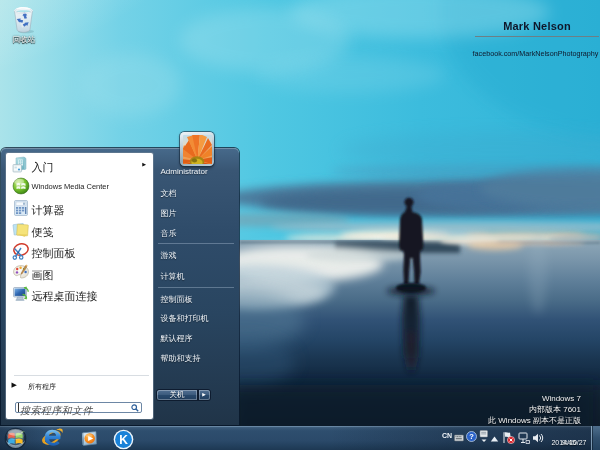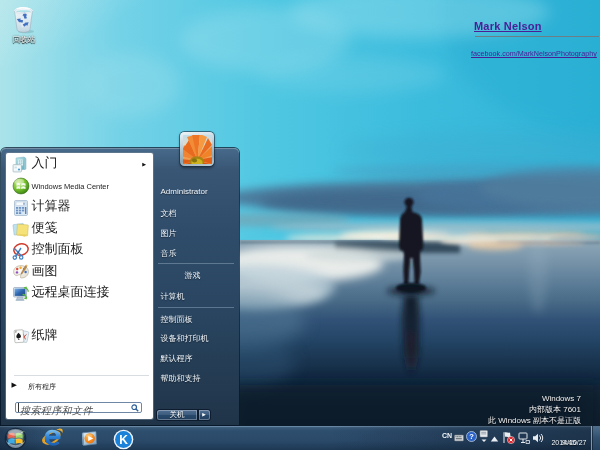--- a/index.html
+++ b/index.html
@@ -1,21 +1,21 @@
 <!DOCTYPE html>
 <html><head>
 <meta charset="utf-8">
 <style>
 html,body{margin:0;padding:0;width:600px;height:450px;overflow:hidden;
   font-family:"Liberation Sans", sans-serif;}
 #screen{position:relative;width:600px;height:450px;background:#49bede;}
 .abs{position:absolute;}
 .lrow{position:absolute;left:0;width:146px;height:21.5px;}
 .lic{position:absolute;left:6px;top:1.5px;width:18px;height:18px;}
-.ltx{position:absolute;left:25.5px;top:0;font-size:13px;color:#1c1c1c;white-space:nowrap;}
+.ltx{position:absolute;left:25.5px;top:6px;font-size:11px;color:#1c1c1c;white-space:nowrap;}
 .larr{position:absolute;right:6px;top:7px;font-size:5px;color:#111;}
 .rtx{position:absolute;left:7.5px;font-size:8px;color:#f2f6fa;white-space:nowrap;text-shadow:0 1px 1px rgba(0,0,0,0.45);}
 </style>
 </head>
 <body>
 <div id="screen">
 
 <svg class="abs" style="left:0;top:0" width="600" height="450" viewBox="0 0 600 450">
 <defs>
  <linearGradient id="sky" x1="0" y1="0" x2="1" y2="0">
@@ -116,21 +116,21 @@
 <ellipse cx="411" cy="291" rx="24" ry="4.5" fill="#0c1420" opacity="0.8" filter="url(#b3)"></ellipse>
 
 <g filter="url(#b3)">
  <path d="M404,295 L418,295 L420,320 L419,355 L414,378 L408,378 L403,352 L402,318 Z" fill="url(#refl)"></path>
 </g>
 <path d="M406.5,332 L415.5,332 L414,370 L409.5,370 Z" fill="#371620" opacity="0.38" filter="url(#b3)"></path>
 
 <rect x="230" y="385" width="370" height="65" fill="#0a1a2c" opacity="0.75" filter="url(#b8)"></rect>
 </svg>
 
-<div class="abs" style="left:474px;top:20px;width:126px;color:#4c1d95;text-decoration:underline;">
+<div class="abs" style="left:474px;top:20px;width:126px;text-align:center;color:#0f172a;">
   <div style="font-size:11px;font-weight:bold;letter-spacing:0.2px;">Mark Nelson</div>
   <div style="margin:4px auto 3px;width:124px;border-top:1px solid #6d7f85;"></div>
   <div style="font-size:7.2px;white-space:nowrap;letter-spacing:0px;margin-left:-3px;margin-top:12px;">facebook.com/MarkNelsonPhotography</div>
 </div>
 
 <svg class="abs" style="left:10px;top:4px" width="28" height="30" viewBox="0 0 28 30">
  <defs>
   <linearGradient id="bing" x1="0" y1="0" x2="0" y2="1">
    <stop offset="0" stop-color="#f6fafc" stop-opacity="0.95"></stop>
    <stop offset="1" stop-color="#c6d6e2" stop-opacity="0.92"></stop>
@@ -276,52 +276,42 @@
     <rect x="2.6" y="3.6" width="10.8" height="7.3" fill="url(#scrg)"></rect>
     <path d="M5.5,12 L10.5,12 L11.5,14.5 L4.5,14.5 Z" fill="#b9c8d8" stroke="#8499b0" stroke-width="0.5"></path>
     <rect x="3.5" y="14.5" width="9" height="1.2" rx="0.6" fill="#9fb2c4"></rect>
     <path d="M10.5,9.5 a4,4 0 0 1 4,4" fill="none" stroke="#58b83a" stroke-width="1.4"></path>
     <path d="M14.9,11.6 L14.6,14.6 L11.8,13.6 Z" fill="#58b83a"></path>
     <path d="M16.2,6.8 a4,4 0 0 0 -4,-4" fill="none" stroke="#58b83a" stroke-width="1.4"></path>
     <path d="M11.6,1.2 L11.9,4.2 L14.7,3.2 Z" fill="#58b83a" transform="rotate(180 13.2 2.8)"></path>
   </svg>
         <span class="ltx">远程桌面连接</span>
       </div>
-  <div class="lrow" style="top:173px;">
-        <svg class="lic" width="18" height="18" viewBox="0 0 18 18">
-    <rect x="8" y="3" width="8" height="11" rx="1" fill="#e8f0f6" stroke="#9ab0c0" stroke-width="0.5" transform="rotate(12 12 8.5)"></rect>
-    <path d="M10.5,6 l3.5,5 M14,6 l-3.5,5" stroke="#c03a2a" stroke-width="0.8" transform="rotate(12 12 8.5)"></path>
-    <rect x="2.5" y="2" width="9" height="12.5" rx="1" fill="#fdfdfd" stroke="#8a8a84" stroke-width="0.5" transform="rotate(-4 7 8)"></rect>
-    <path d="M6.7,4.8 C7.9,6.2 8.9,7.2 8.9,8.5 C8.9,9.5 8.2,10.1 7.4,10.1 C7.1,10.1 6.9,10 6.7,9.9 L7.3,11.8 L5.9,11.9 L6.5,9.9 C6.3,10.1 6.1,10.2 5.8,10.2 C5,10.2 4.3,9.6 4.3,8.6 C4.3,7.3 5.4,6.2 6.7,4.8 Z" fill="#1c1c1c" transform="rotate(-4 7 8)"></path>
-    <path d="M3.8,3 l1,0 M3.8,4.1 l0.7,0" stroke="#1c1c1c" stroke-width="0.7" transform="rotate(-4 7 8)"></path>
-  </svg>
-        <span class="ltx">纸牌</span>
-      </div>
   <div class="abs" style="left:8px;top:222px;width:135px;border-top:1px solid #d8dde2;"></div>
   <div class="abs" style="left:5px;top:227px;width:140px;height:12px;">
      <span style="position:absolute;left:0.5px;top:0.5px;font-size:7px;color:#111;">▶</span>
      <span style="position:absolute;left:17px;top:1.5px;font-size:7px;color:#1c1c1c;">所有程序</span>
   </div>
   <div class="abs" style="left:8.5px;top:249px;width:125px;height:9px;background:#fff;border:1px solid #6d87a5;border-radius:2px;">
      <span style="position:absolute;left:2px;top:0px;width:1px;height:8.5px;background:#333;"></span>
      <span style="position:absolute;left:4.5px;top:0.5px;font-size:10px;font-style:italic;color:#4f4f4f;letter-spacing:0.4px;">搜索程序和文件</span>
      <svg style="position:absolute;right:2px;top:0.5px" width="8" height="8" viewBox="0 0 8 8">
           <circle cx="3.2" cy="3.2" r="2.3" fill="none" stroke="#2d5f9a" stroke-width="1.2"></circle>
           <line x1="5" y1="5" x2="7.2" y2="7.2" stroke="#2d5f9a" stroke-width="1.4"></line>
         </svg>
   </div>
 </div>
 
-<div class="abs" id="rightitems" style="left:153px;top:156px;width:82px;height:277px;color:#f5f8fb;font-size:8px;">
+<div class="abs" id="rightitems" style="left:153px;top:136px;width:82px;height:277px;color:#f5f8fb;font-size:8px;">
   <div class="rtx" style="top:30.5px;">Administrator</div>
   <div class="rtx" style="top:51.5px;">文档</div>
   <div class="rtx" style="top:71.5px;">图片</div>
   <div class="rtx" style="top:91.5px;text-align:center;">音乐</div>
   <div class="abs" style="left:5px;top:107px;width:76px;border-top:1px solid rgba(190,210,230,0.35);"></div>
-  <div class="rtx" style="top:114px;margin-left:24px;">游戏</div>
+  <div class="rtx" style="top:114px;">游戏</div>
   <div class="rtx" style="top:134.5px;">计算机</div>
   <div class="abs" style="left:5px;top:151px;width:76px;border-top:1px solid rgba(190,210,230,0.35);"></div>
   <div class="rtx" style="top:157.5px;">控制面板</div>
   <div class="rtx" style="top:177px;">设备和打印机</div>
   <div class="rtx" style="top:197px;">默认程序</div>
   <div class="rtx" style="top:217px;">帮助和支持</div>
 
   <div class="abs" style="left:4px;top:254px;width:40px;height:10px;border-radius:2.5px 0 0 2.5px;
     background:linear-gradient(180deg,#527093 0%,#3d5c7e 45%,#28486b 55%,#223f60 100%);
     box-shadow:0 0 0 1px rgba(10,24,42,0.85), inset 0 0 0 1px rgba(255,255,255,0.3);

